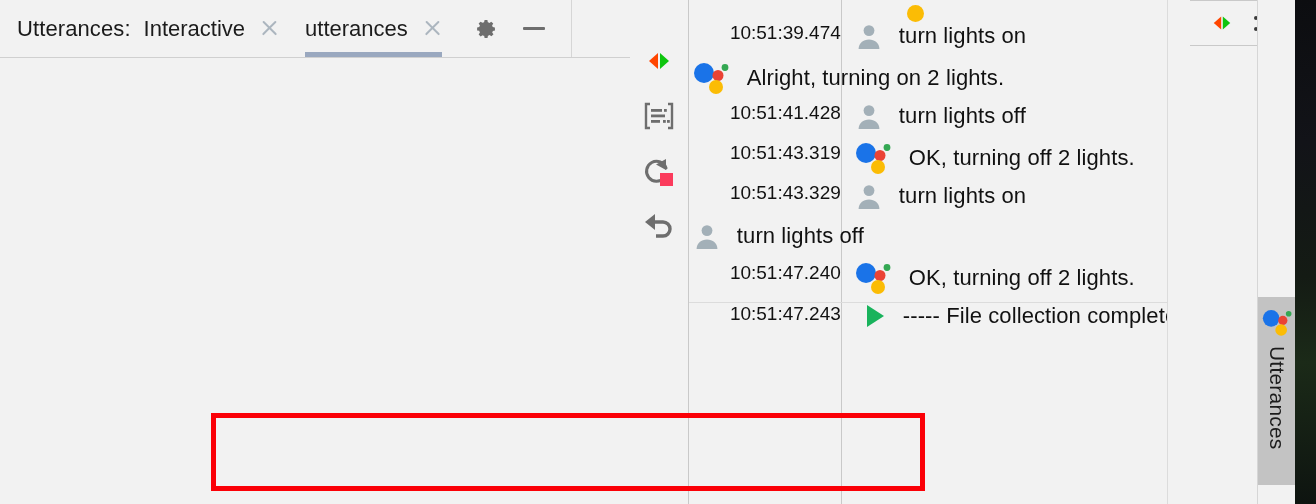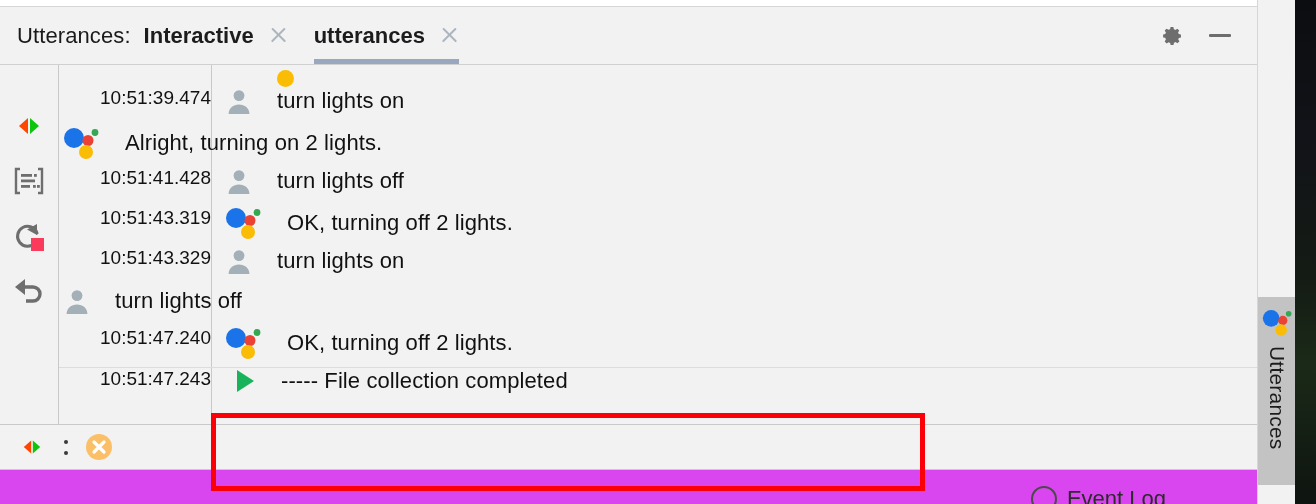--- a/index.html
+++ b/index.html
@@ -12,21 +12,21 @@
     font-family: "Liberation Sans", sans-serif;
     overflow: hidden;
     position: relative;
   }
 
   
   #app {
     position: absolute; inset: 0;
     background: #f2f2f2;
     display: flex;
-    flex-direction: column;
+    flex-direction: row;
   }
 
   
   .top-gutter {
     height: 6px;
     background: #ffffff;
     border-bottom: 1px solid #d6d6d6;
     flex: 0 0 auto;
   }
 
@@ -60,21 +60,20 @@
     height: 100%;
     padding: 0 13px;
     position: relative;
     cursor: default;
   }
   .tab:first-of-type { margin-left: 24px; }
   .tab-label {
     font-size: 22px;
     color: #1c1c1c;
     white-space: nowrap;
-    font-weight: bold;
   }
   .tab-close {
     margin-left: 15px;
     width: 19px; height: 19px;
     position: relative;
     flex: 0 0 auto;
     opacity: .95;
   }
   .tab-close::before, .tab-close::after {
     content: "";
@@ -172,21 +171,20 @@
     font-size: 19px;
     color: #111111;
     white-space: nowrap;
     font-family: "Liberation Sans", sans-serif;
   }
   .msg {
     display: flex;
     align-items: center;
     flex: 1 1 auto;
     min-width: 0;
-    gap: 8px;
   }
   .msg-icon {
     flex: 0 0 auto;
     width: 42px;
     display: flex;
     align-items: center;
     justify-content: flex-start;
     padding-left: 4px;
   }
   .msg-text {

